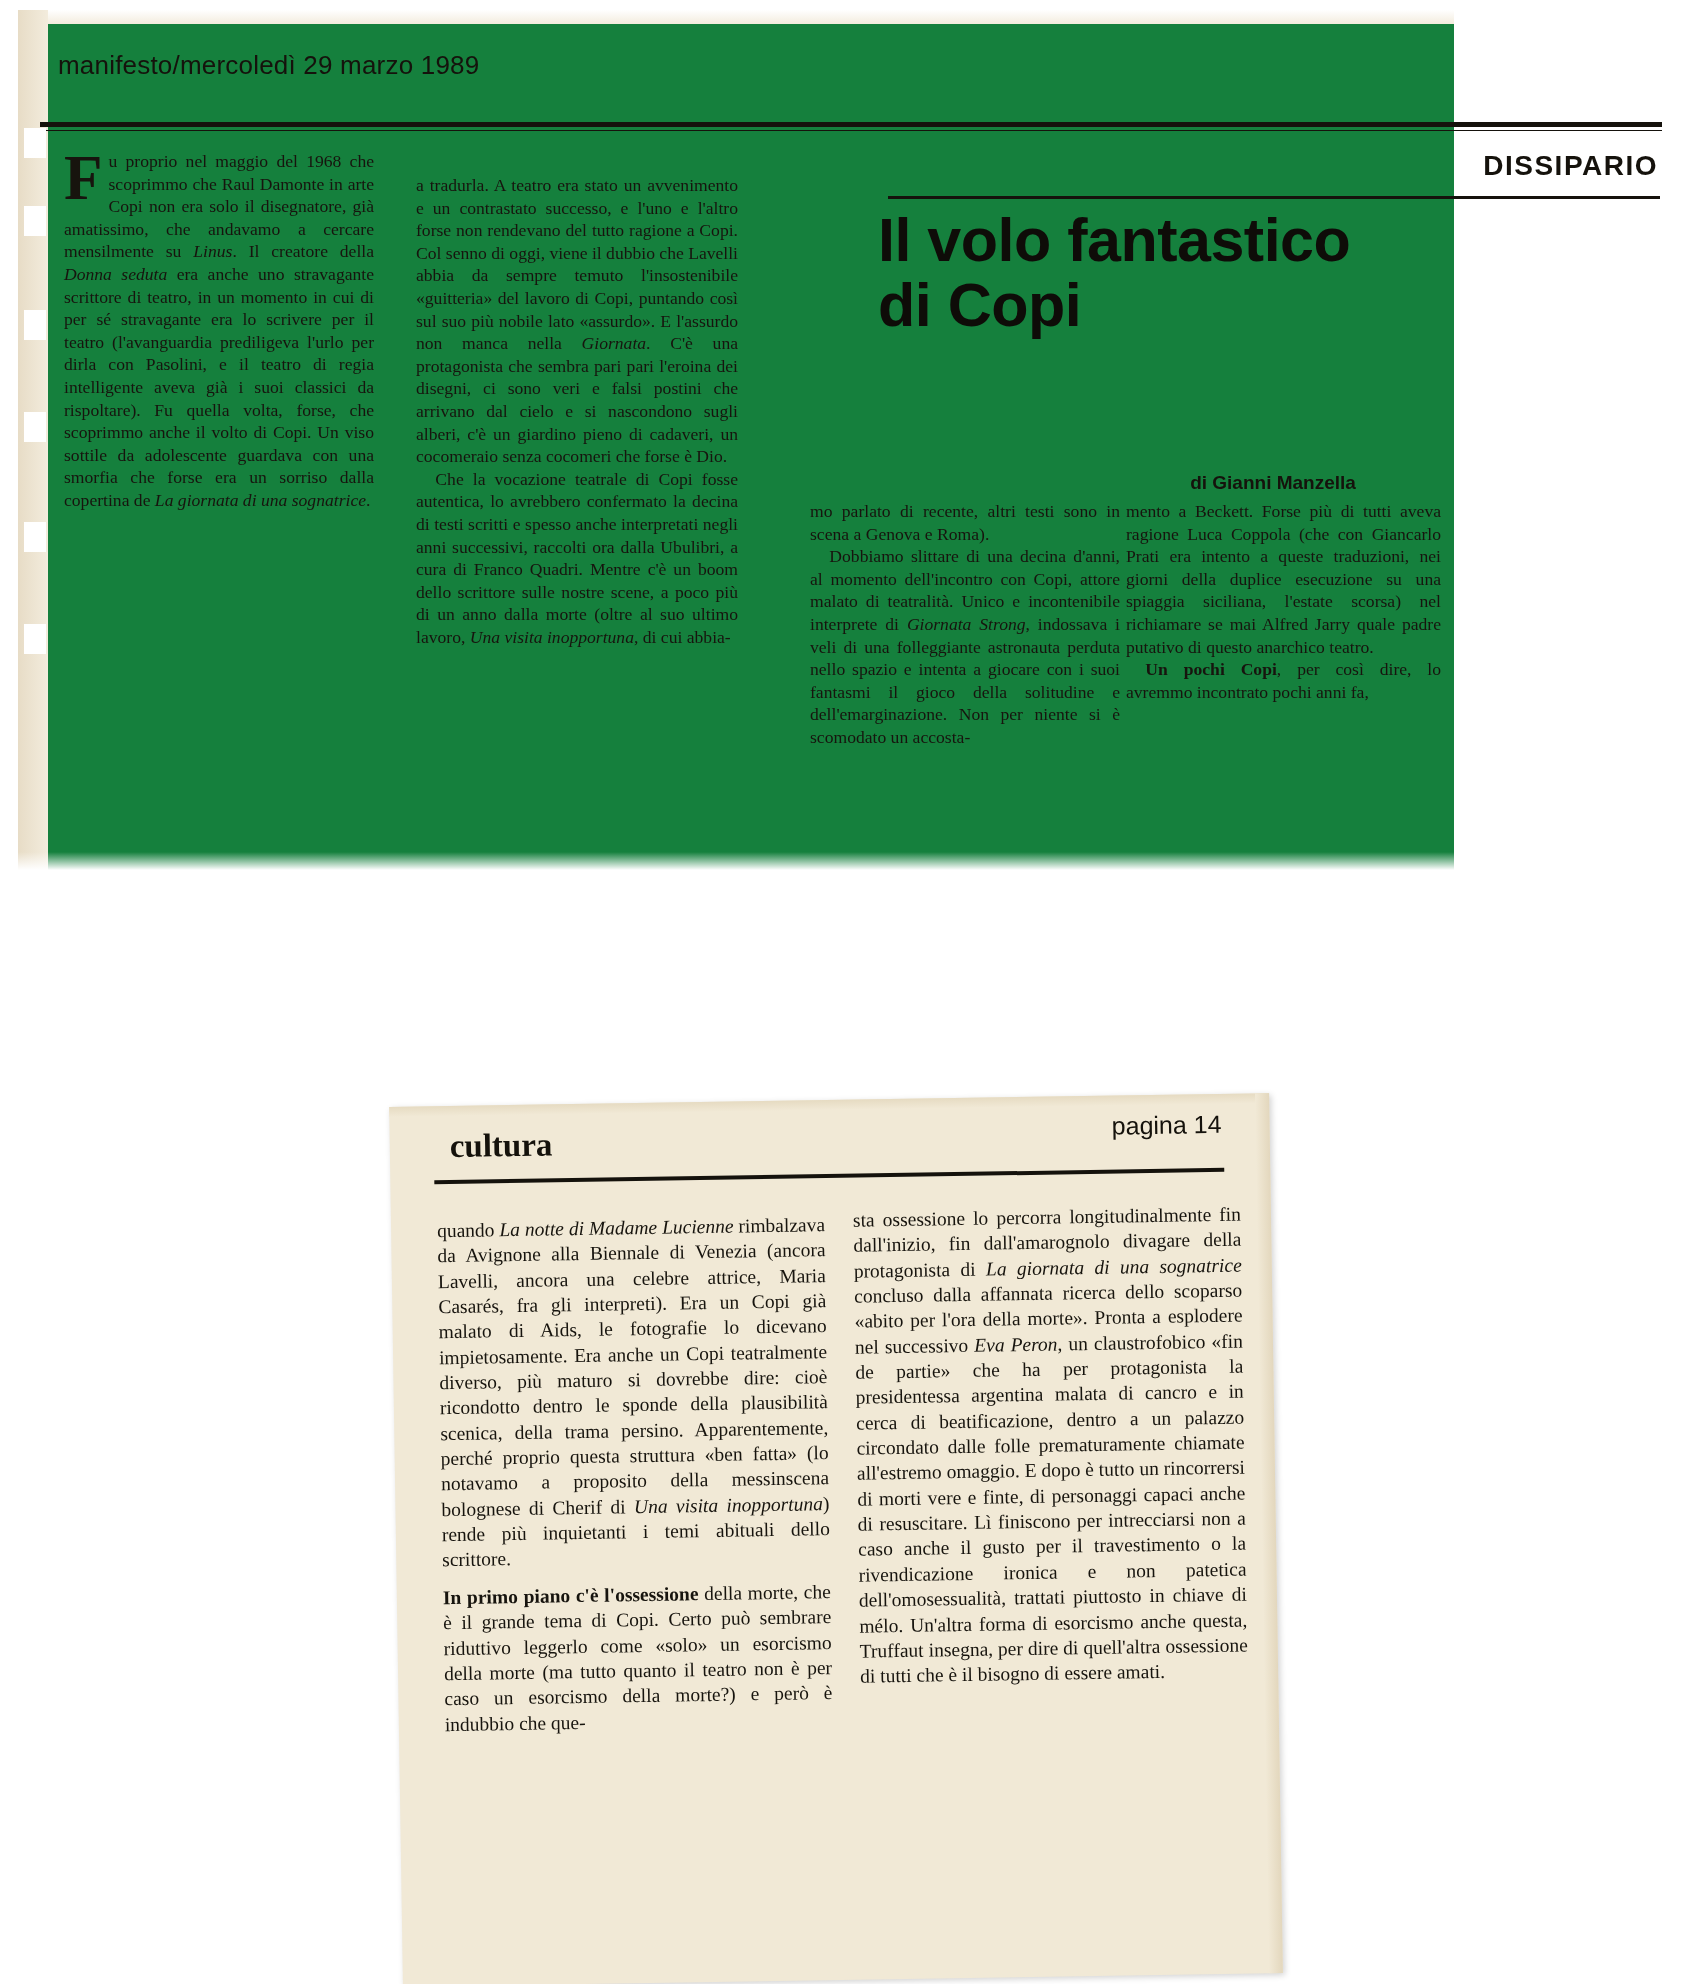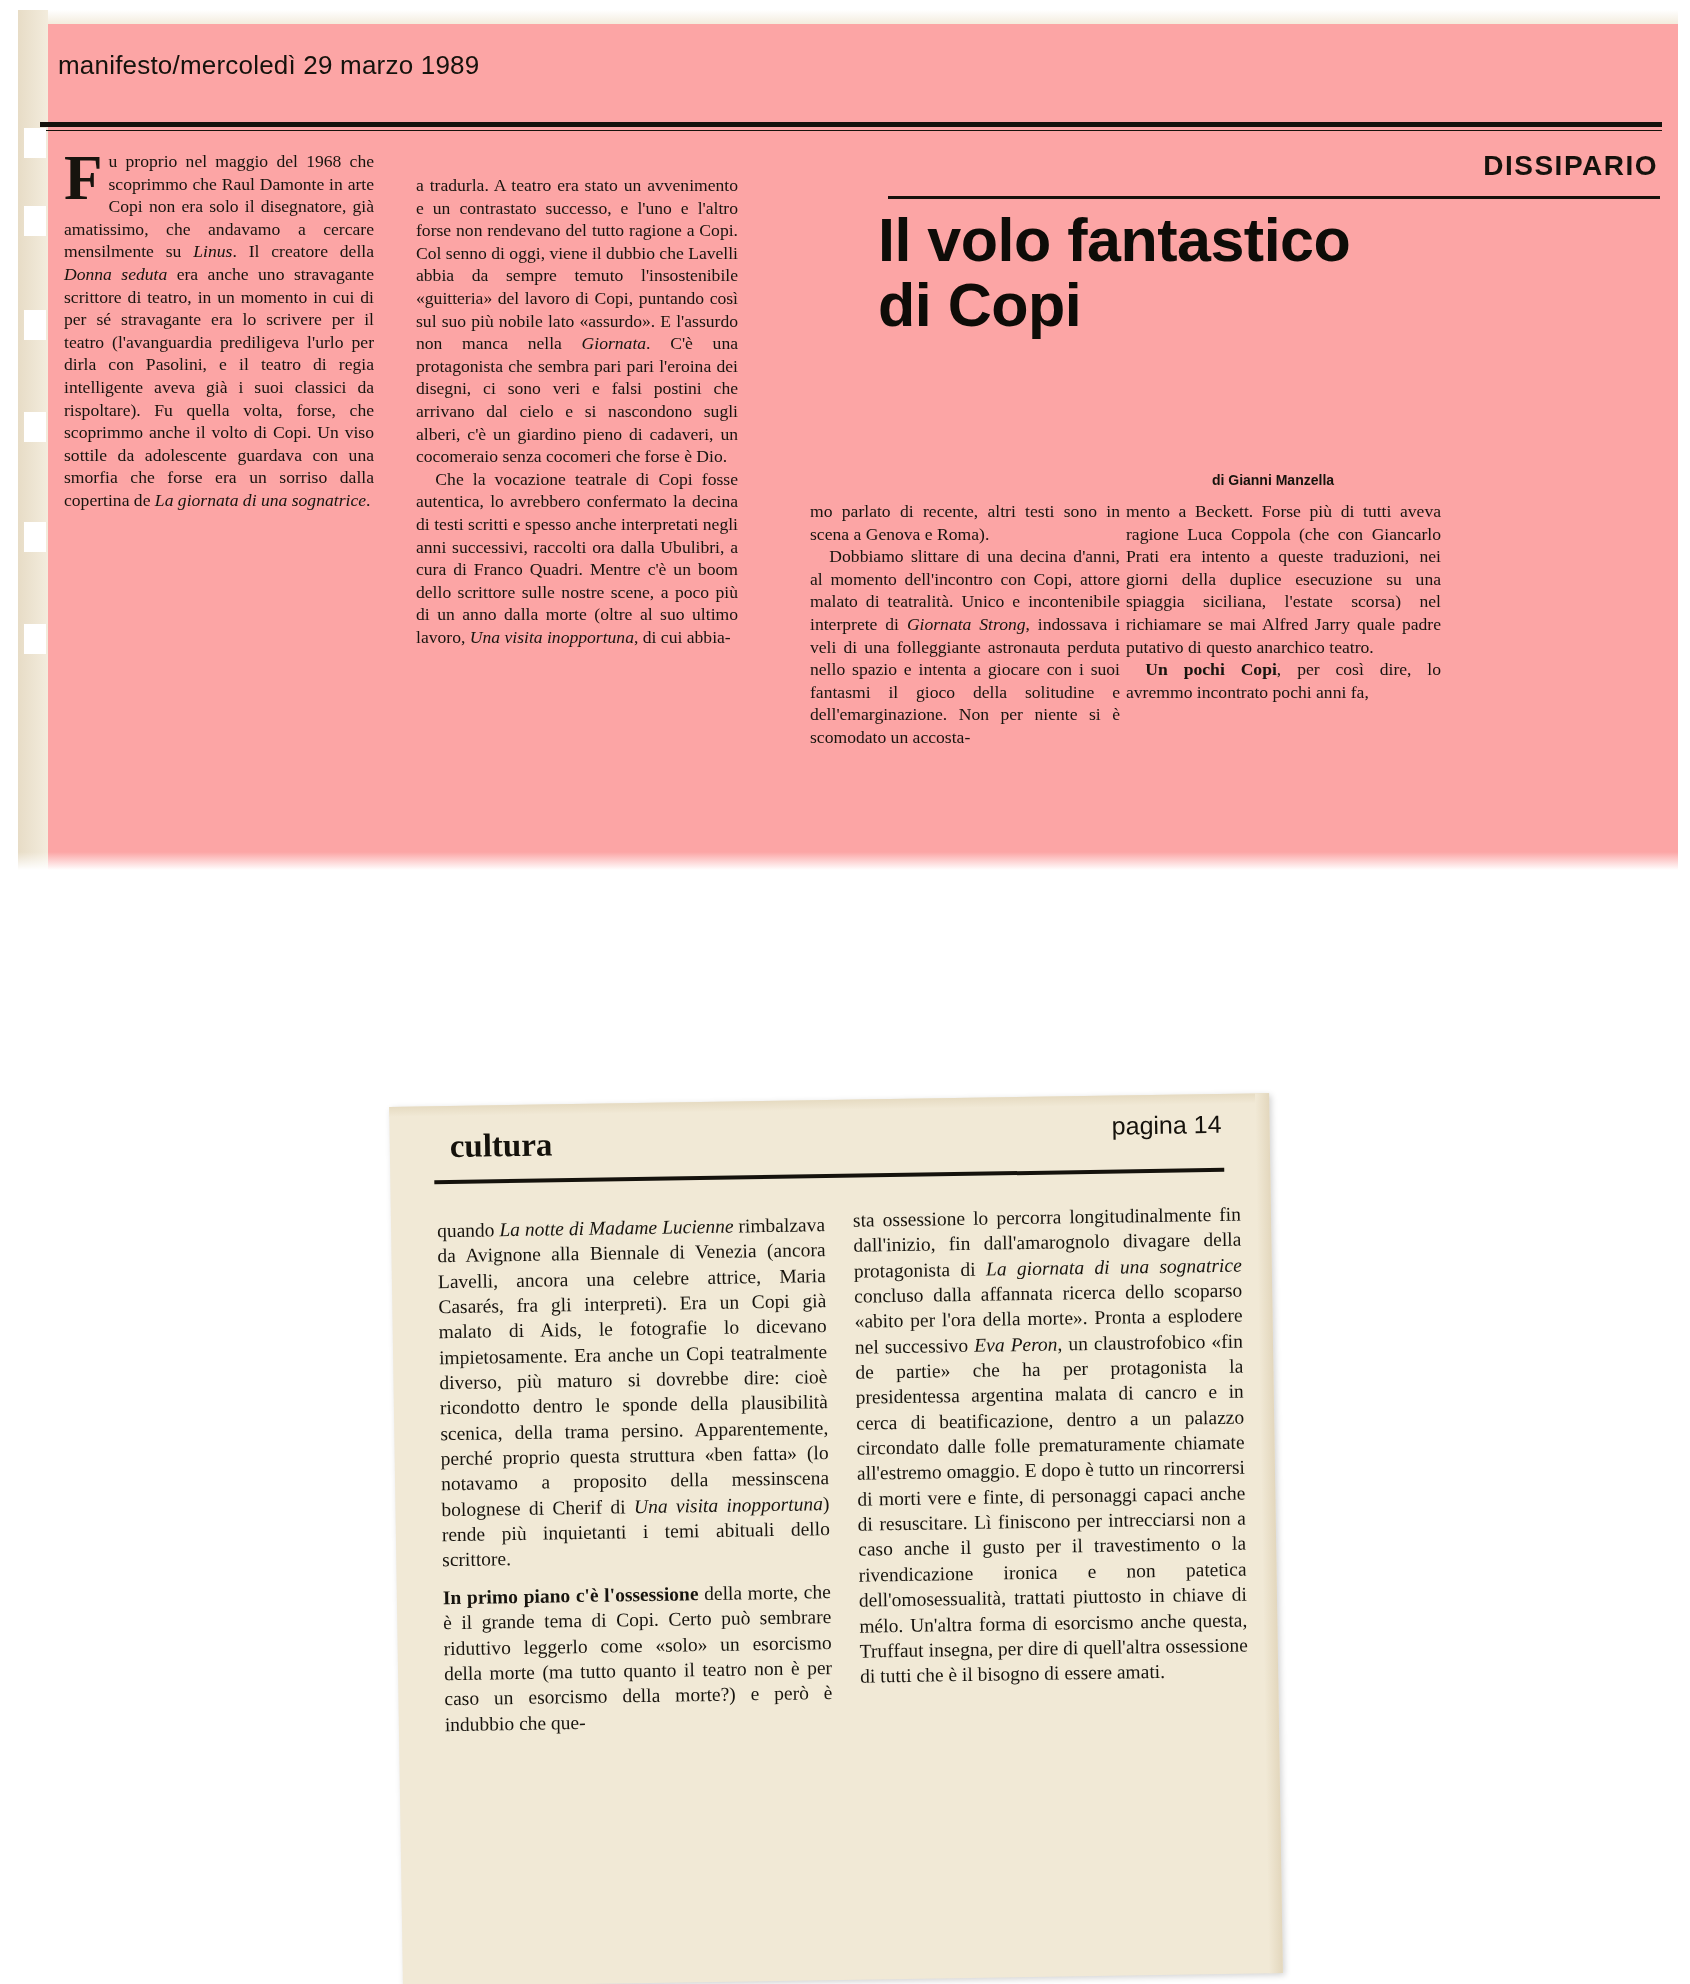--- a/index.html
+++ b/index.html
@@ -13,23 +13,23 @@
     position: relative;
     overflow: hidden;
     font-family: "Liberation Serif", serif;
   }
 
   
   #clip-top {
     position: absolute;
     left: 18px;
     top: 10px;
-    width: 1660px;
+    width: 1436px;
     height: 860px;
-    background: #fca5a5;
+    background: #15803d;
     box-shadow: 0 0 0 0 transparent;
     text-decoration: underline;
   }
   
   #clip-top .paper-edge-left {
     position: absolute;
     left: 0; top: 0;
     width: 30px; height: 100%;
     background: linear-gradient(90deg, #e7dcc6 0%, #f3ecdd 100%);
   }
@@ -149,21 +149,21 @@
     color: #0e0c08;
   }
   .byline {
     position: absolute;
     left: 860px;
     top: 462px;
     width: 790px;
     text-align: center;
     font-family: "Liberation Sans", sans-serif;
     font-weight: bold;
-    font-size: 14px;
+    font-size: 19px;
     color: #15120c;
   }
 
   
   #clip-bottom {
     position: absolute;
     left: 396px;
     top: 1100px;
     width: 880px;
     height: 880px;

